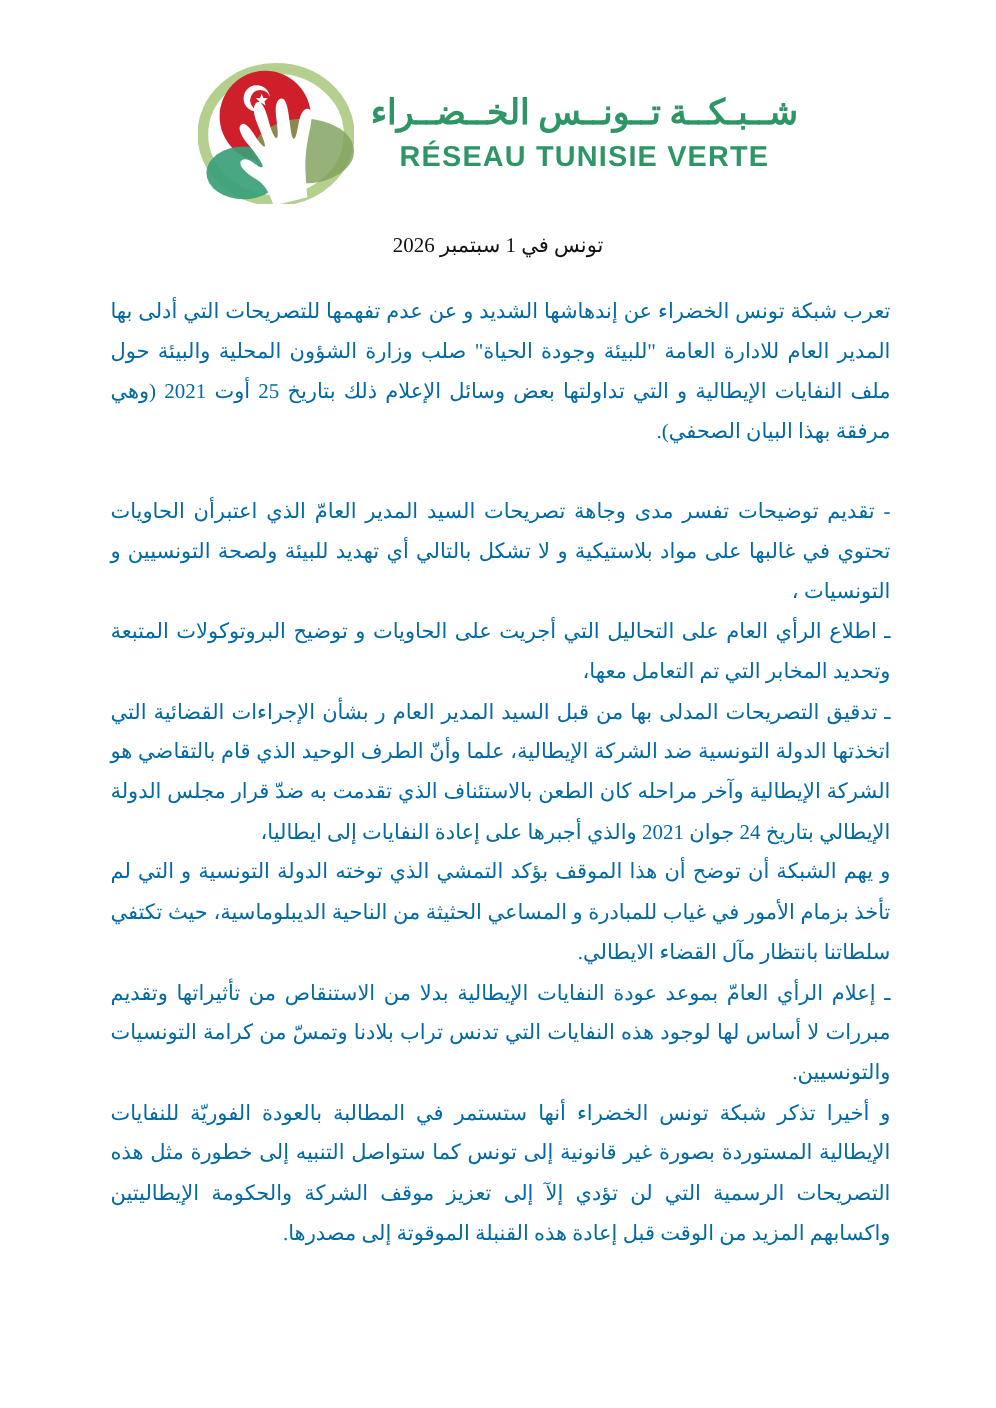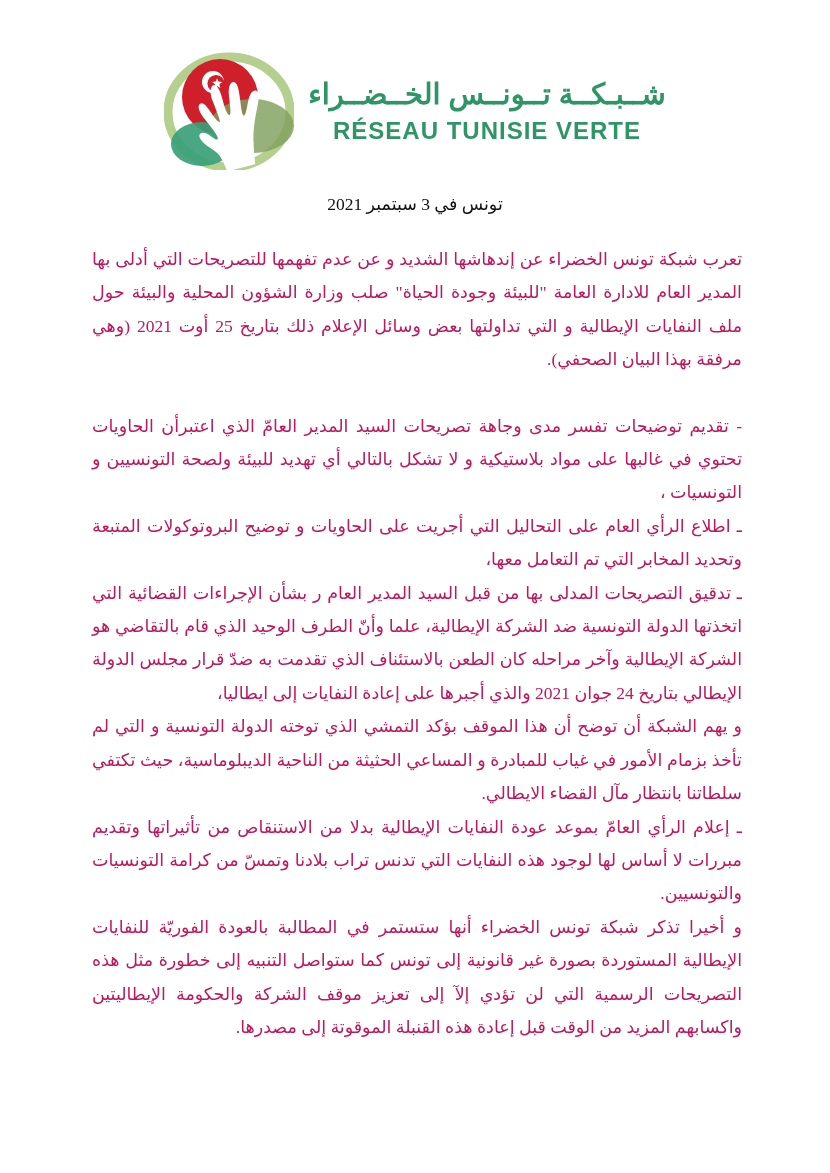--- a/index.html
+++ b/index.html
@@ -36,21 +36,21 @@
   }
   .logo-text-col {
     display: flex;
     flex-direction: column;
     align-items: center;
     justify-content: center;
     min-width: 330px;
   }
   .logo-arabic {
     direction: rtl;
-    font-family: Liberation Sans, sans-serif;
+    font-family: Liberation Serif, serif;
     font-weight: bold;
     font-size: 29px;
     line-height: 1.2;
     color: #2e9566;
     letter-spacing: 0px;
     white-space: nowrap;
   }
   .logo-french {
     font-family: "Liberation Sans", "DejaVu Sans", sans-serif;
     font-weight: bold;
@@ -69,21 +69,21 @@
     color: #111111;
   }
   
   .body-text {
     direction: rtl;
     text-align: justify;
     padding: 0 88px 0 92px;
     margin-top: 28px;
     font-size: 17.5px;
     line-height: 33.4px;
-    color: #be185d;
+    color: #0369a1;
   }
   .body-text p {
     margin: 0;
   }
   .body-text p.gap-large { margin-bottom: 33px; }
   .body-text p.gap-small { margin-bottom: 13px; }
 </style>
 </head>
 <body>
 
@@ -109,21 +109,21 @@
           <path fill="#ffffff" d="M56,118 C55,106 53,99 47,93 C41,87 36,80 38,76 C40,73 45,75 48,79 C51,83 54,86 55,84 C56,82 52,72 48,64 C44,56 42,48 46,46 C50,44 53,52 55,58 C57,64 60,70 61,68 C62,66 60,54 59,46 C58,38 60,31 64,31 C68,31 69,40 69,48 C69,56 70,64 72,64 C74,64 75,54 76,46 C77,38 80,32 84,33 C88,34 87,44 86,52 C85,60 84,68 86,68 C88,68 91,60 94,54 C97,48 101,45 104,47 C107,49 104,57 100,65 C96,73 91,85 89,95 C87,105 86,111 85,118 Z"></path>
         </g>
       </svg>
     </div>
     <div class="logo-text-col">
       <div class="logo-arabic">شــبـكــة تــونــس الخــضــراء</div>
       <div class="logo-french">RÉSEAU TUNISIE VERTE</div>
     </div>
   </div>
 
-  <div class="date-line">تونس في 3 سبتمبر  2021</div>
+  <div class="date-line">تونس في 1 سبتمبر  2026</div>
 
   <div class="body-text">
     <p class="gap-large">تعرب شبكة تونس الخضراء عن إندهاشها الشديد  و عن عدم تفهمها للتصريحات التي أدلى بها المدير العام للادارة العامة "للبيئة وجودة الحياة" صلب وزارة الشؤون المحلية والبيئة حول ملف النفايات الإيطالية و التي تداولتها بعض وسائل الإعلام ذلك بتاريخ 25 أوت 2021 (وهي مرفقة بهذا البيان الصحفي).</p>
     <p>- تقديم توضيحات تفسر مدى وجاهة تصريحات السيد  المدير العامّ الذي اعتبرأن الحاويات تحتوي في غالبها على مواد بلاستيكية و لا تشكل بالتالي أي تهديد للبيئة ولصحة التونسيين و التونسيات ،</p>
     <p>ـ اطلاع الرأي العام على التحاليل التي أجريت على الحاويات و توضيح البروتوكولات المتبعة وتحديد المخابر التي تم التعامل معها،</p>
     <p>ـ تدقيق التصريحات المدلى بها من قبل السيد المدير العام ر بشأن الإجراءات القضائية التي اتخذتها الدولة التونسية ضد الشركة الإيطالية، علما وأنّ الطرف الوحيد الذي قام بالتقاضي هو الشركة الإيطالية وآخر مراحله كان الطعن بالاستئناف الذي تقدمت به ضدّ قرار  مجلس الدولة الإيطالي بتاريخ 24 جوان 2021 والذي أجبرها على إعادة النفايات إلى ايطاليا،</p>
     <p>و يهم الشبكة أن توضح أن هذا الموقف بؤكد التمشي الذي توخته الدولة التونسية و التي لم تأخذ بزمام الأمور في غياب للمبادرة و المساعي الحثيثة  من الناحية الديبلوماسية، حيث تكتفي سلطاتنا  بانتظار مآل القضاء الايطالي.</p>
     <p>ـ إعلام الرأي العامّ بموعد عودة النفايات الإيطالية بدلا من الاستنقاص من تأثيراتها وتقديم مبررات لا أساس لها لوجود هذه النفايات التي تدنس تراب بلادنا وتمسّ من كرامة التونسيات والتونسيين.</p>
     <p>و  أخيرا تذكر شبكة تونس الخضراء  أنها ستستمر في المطالبة بالعودة الفوريّة للنفايات الإيطالية المستوردة بصورة غير قانونية إلى تونس كما ستواصل التنبيه إلى خطورة مثل هذه التصريحات الرسمية التي لن تؤدي إلآ إلى تعزيز موقف الشركة والحكومة الإيطاليتين واكسابهم المزيد من الوقت قبل إعادة هذه القنبلة الموقوتة إلى مصدرها.</p>
   </div>

